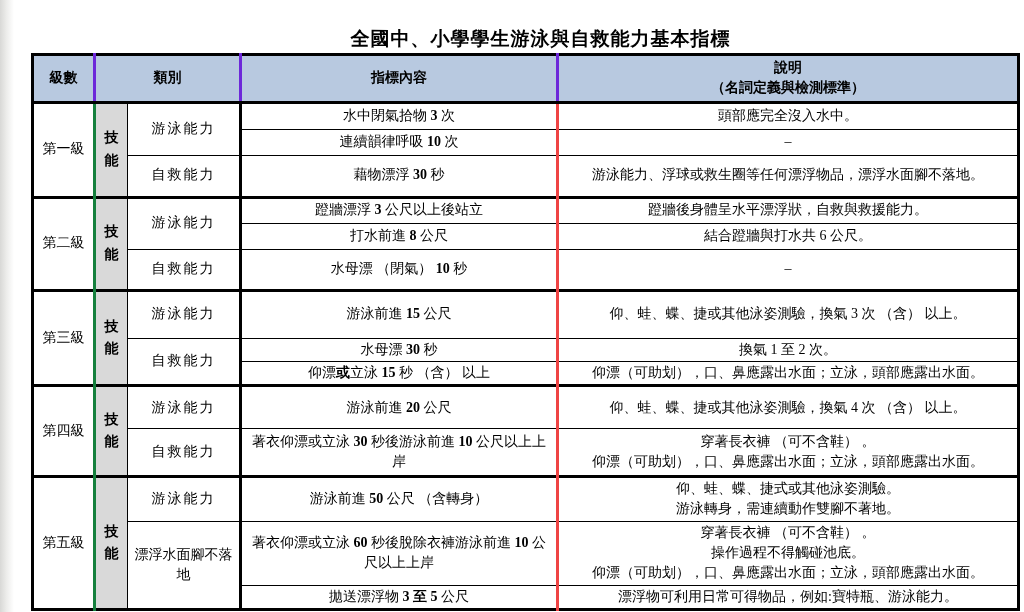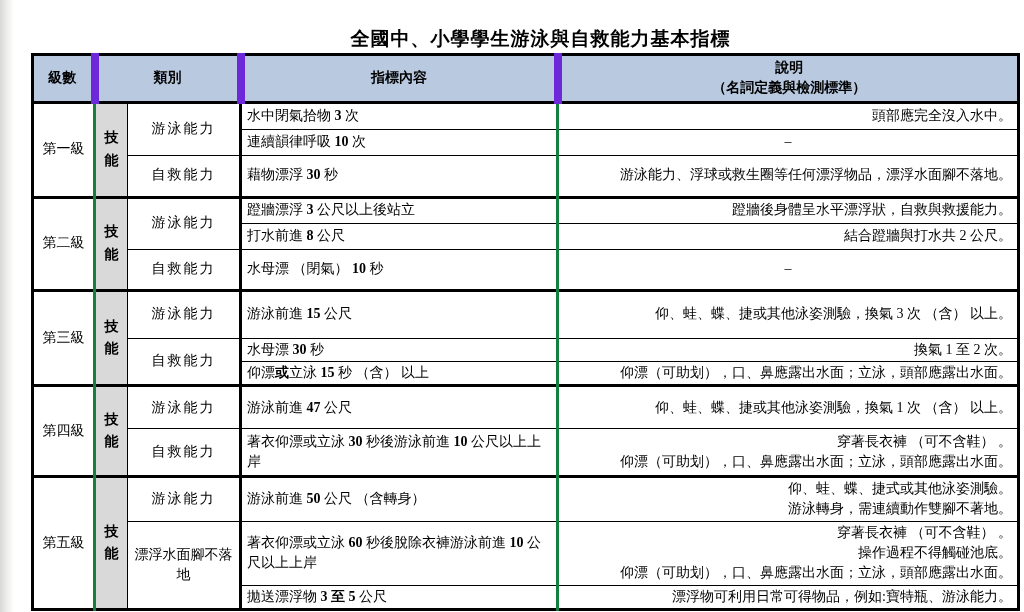--- a/index.html
+++ b/index.html
@@ -37,21 +37,21 @@
     vertical-align: middle;
     line-height: 1.45;
     overflow: hidden;
   }
   th {
     background: #b8c9e0;
     font-weight: bold;
     text-align: center;
     padding: 2px 4px;
   }
-  .thickR { border-right: 8px solid #6d28d9; margin-top: 8px; }
+  .thickR { border-right: 3px solid #6d28d9; margin-top: 8px; }
   .thickB { border-bottom: 3px solid #000; }
   tr.lt > td { border-top: 3px solid #000; }
   .level-cell {
     text-align: center;
     border-right: 3px solid #15803d;
     padding: 0 2px;
   }
   .skill-cell {
     background: #d9d9d9;
     text-align: center;
@@ -66,24 +66,24 @@
     letter-spacing: 0;
   }
   .ability-cell {
     text-align: center;
     letter-spacing: 2px;
     border-right: 3px solid #000;
     padding: 0 1px;
   }
   .ability-cell.tight { letter-spacing: 0; }
   .ind-cell {
-    text-align: left;
-    border-right: 3px solid #15803d;
+    text-align: center;
+    border-right: 3px solid #ef4444;
   }
-  .exp-cell { text-align: right; }
+  .exp-cell { text-align: center; }
   .exp-cell.center { text-align: center; }
   b { font-weight: bold; }
 </style>
 </head>
 <body>
 
 <div class="edge-shadow"></div>
 
 <h1 class="title">全國中、小學學生游泳與自救能力基本指標</h1>
 
@@ -127,21 +127,21 @@
 
     <tr class="lt" style="height:26px">
       <td rowspan="3" class="level-cell">第二級</td>
       <td rowspan="3" class="skill-cell"><span class="vert">技能</span></td>
       <td rowspan="2" class="ability-cell">游泳能力</td>
       <td class="ind-cell">蹬牆漂浮 <b>3</b> 公尺以上後站立</td>
       <td class="exp-cell">蹬牆後身體呈水平漂浮狀，自救與救援能力。</td>
     </tr>
     <tr style="height:26px">
       <td class="ind-cell">打水前進 <b>8</b> 公尺</td>
-      <td class="exp-cell">結合蹬牆與打水共 2 公尺。</td>
+      <td class="exp-cell">結合蹬牆與打水共 6 公尺。</td>
     </tr>
     <tr style="height:41px">
       <td class="ability-cell">自救能力</td>
       <td class="ind-cell">水母漂 （閉氣） <b>10</b> 秒</td>
       <td class="exp-cell center">–</td>
     </tr>
 
     <tr class="lt" style="height:48px">
       <td rowspan="3" class="level-cell">第三級</td>
       <td rowspan="3" class="skill-cell"><span class="vert">技能</span></td>
@@ -156,22 +156,22 @@
     </tr>
     <tr style="height:23px">
       <td class="ind-cell">仰漂<b>或</b>立泳 <b>15</b> 秒 （含） 以上</td>
       <td class="exp-cell">仰漂（可助划），口、鼻應露出水面；立泳，頭部應露出水面。</td>
     </tr>
 
     <tr class="lt" style="height:43px">
       <td rowspan="2" class="level-cell">第四級</td>
       <td rowspan="2" class="skill-cell"><span class="vert">技能</span></td>
       <td class="ability-cell">游泳能力</td>
-      <td class="ind-cell">游泳前進 <b>47</b> 公尺</td>
-      <td class="exp-cell">仰、蛙、蝶、捷或其他泳姿測驗，換氣 1 次 （含） 以上。</td>
+      <td class="ind-cell">游泳前進 <b>20</b> 公尺</td>
+      <td class="exp-cell">仰、蛙、蝶、捷或其他泳姿測驗，換氣 4 次 （含） 以上。</td>
     </tr>
     <tr style="height:48px">
       <td class="ability-cell">自救能力</td>
       <td class="ind-cell">著衣仰漂或立泳 <b>30</b> 秒後游泳前進 <b>10</b> 公尺以上上岸</td>
       <td class="exp-cell">穿著長衣褲 （可不含鞋） 。<br>仰漂（可助划），口、鼻應露出水面；立泳，頭部應露出水面。</td>
     </tr>
 
     <tr class="lt" style="height:44px">
       <td rowspan="3" class="level-cell">第五級</td>
       <td rowspan="3" class="skill-cell"><span class="vert">技能</span></td>

